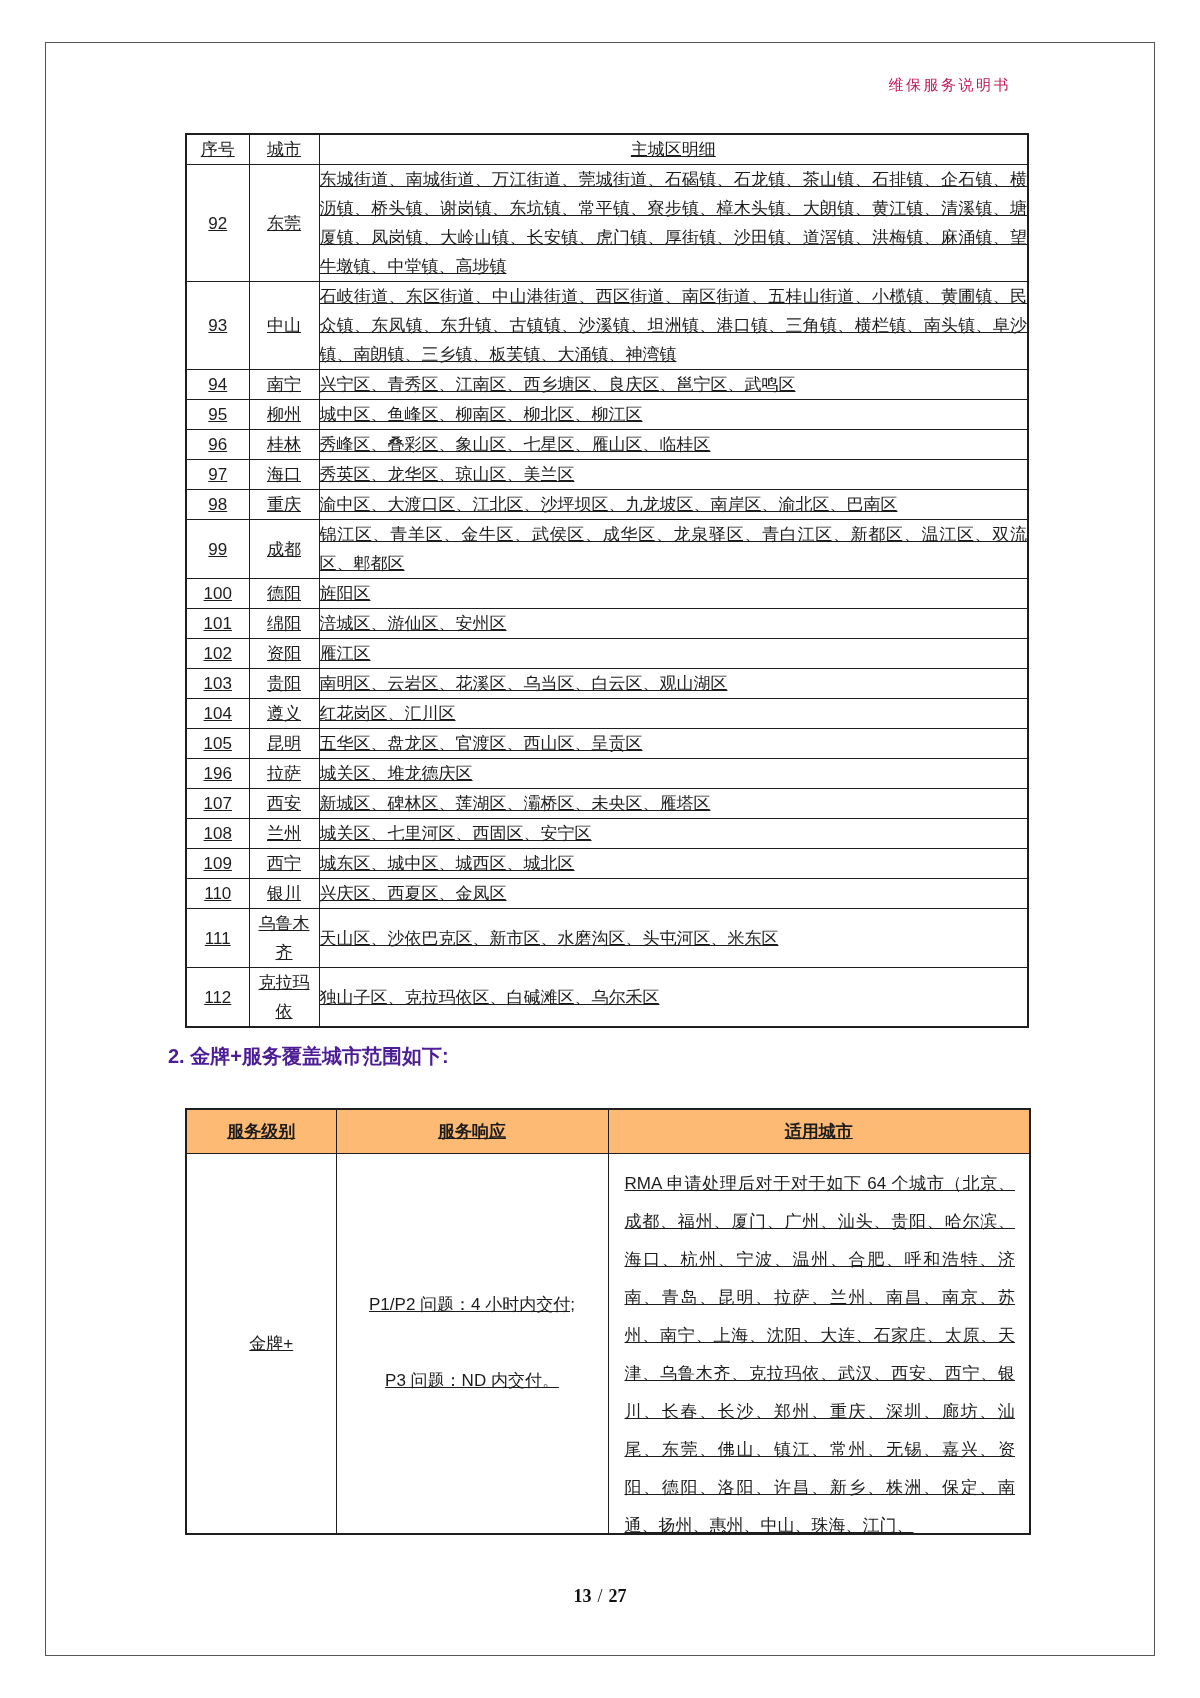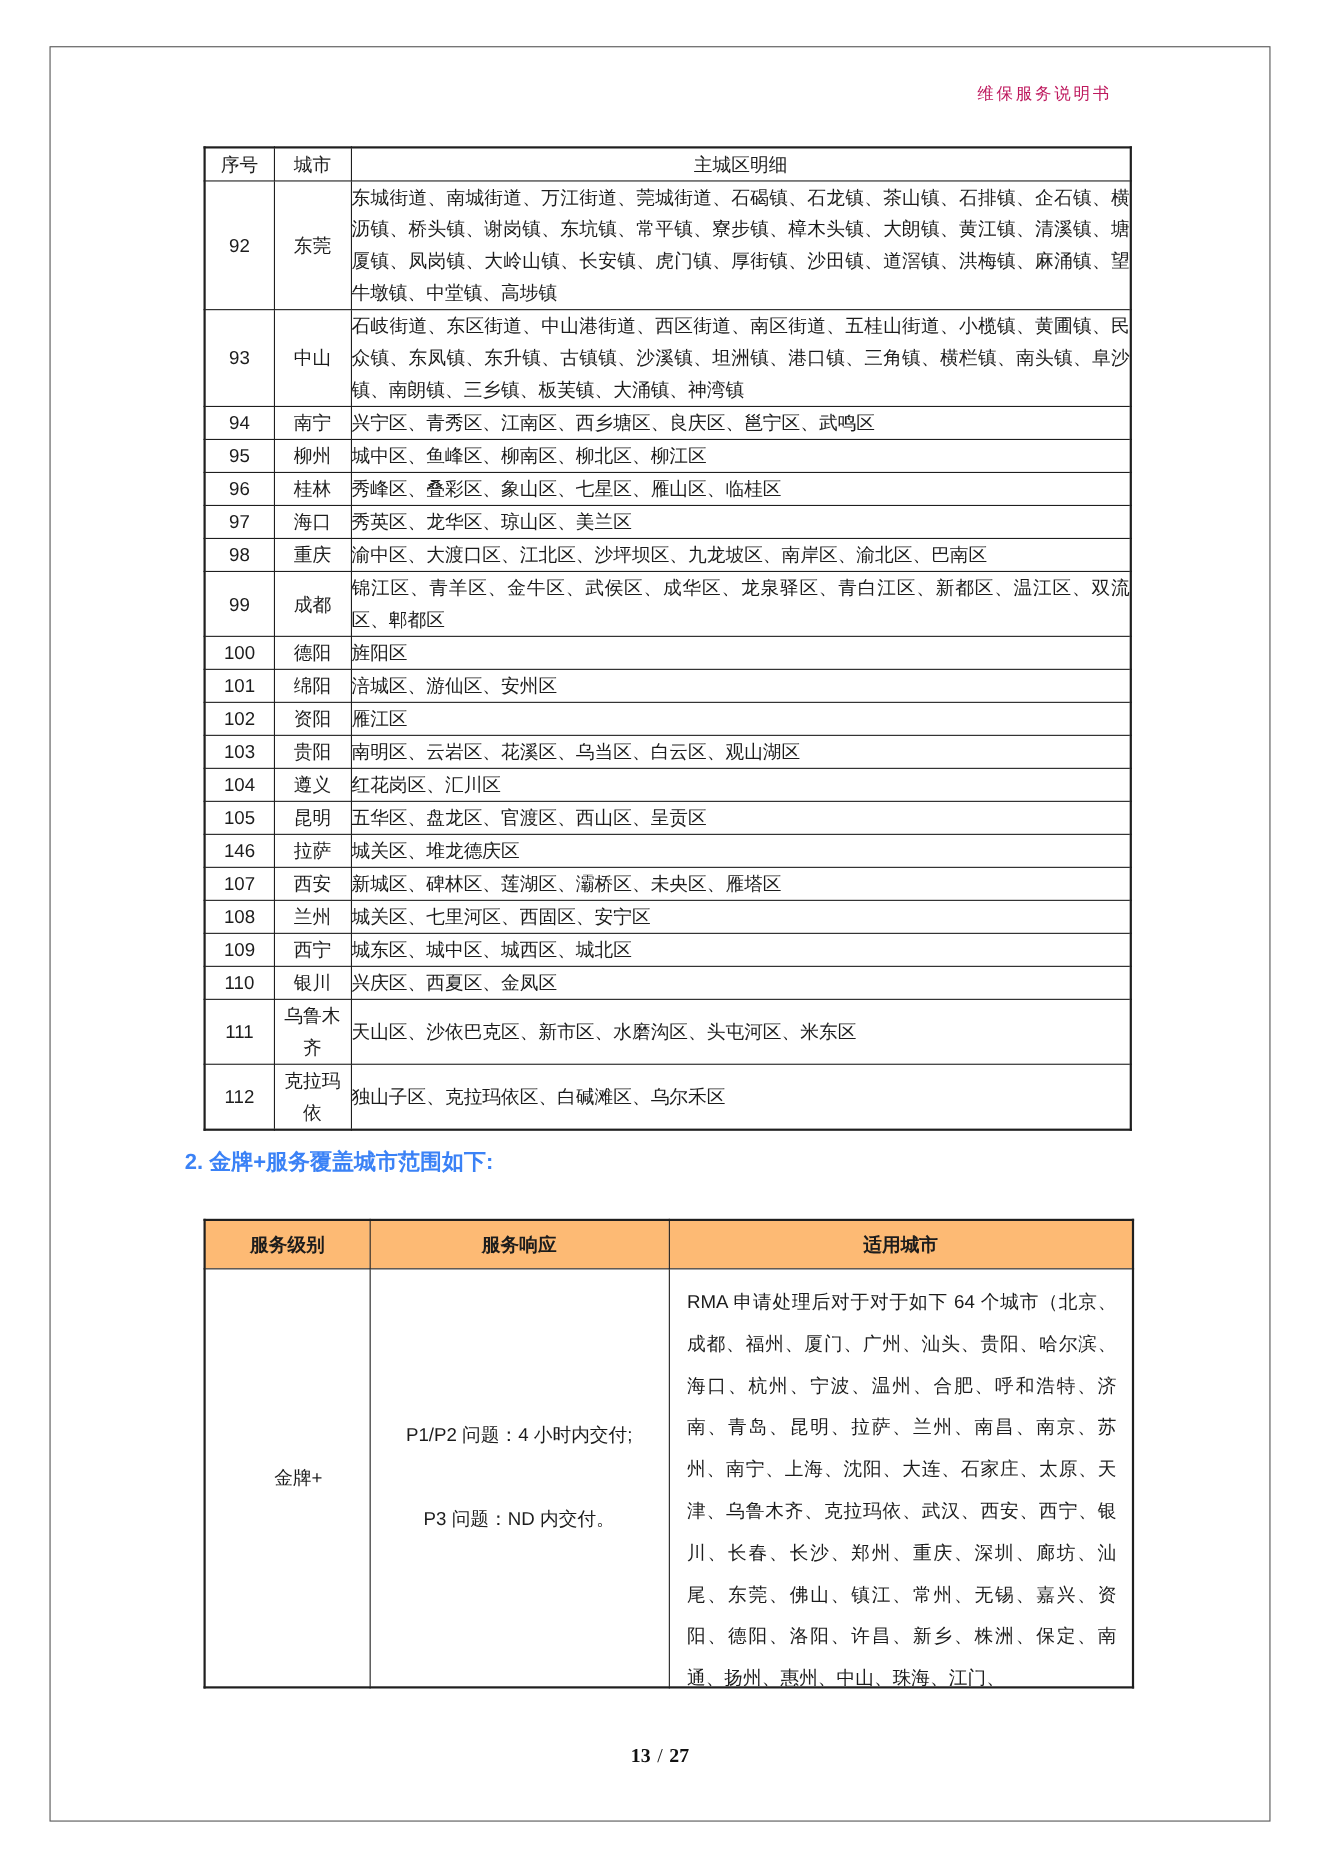--- a/index.html
+++ b/index.html
@@ -10,36 +10,36 @@
   }
   .frame {
     position:absolute; left:45px; top:42px; width:1110px; height:1614px;
     border:1px solid #555; pointer-events:none;
   }
   .doc-header {
     position:absolute; top:76px; left:185px; width:826px;
     text-align:right; font-family:"Liberation Serif", serif;
     font-size:15px; letter-spacing:2.5px; color:#be185d;
   }
-  table { border-collapse:collapse; table-layout:fixed; }
+  table { border-collapse:collapse; table-layout:fixed;text-decoration:underline; }
   .city-table {
     position:absolute; left:185px; top:133px; width:844px;
     border:2px solid #1f1f1f; font-size:17px;
   }
   .city-table th, .city-table td {
     border:1px solid #1f1f1f; line-height:29px; vertical-align:middle;
   }
   .city-table th { font-weight:normal; text-align:center; height:29px; }
   .col-no  { width:63px; }
   .col-city{ width:70px; }
   .c-no, .c-city { text-align:center; padding:0 4px; }
   .c-dist { text-align:justify; padding:0 0; }
   .section-heading {
     position:absolute; left:168px; top:1043px;
-    font-size:20px; font-weight:700; color:#3b82f6;
+    font-size:20px; font-weight:700; color:#4c1d95;
   }
   .service-table {
     position:absolute; left:185px; top:1108px; width:844px;
     border:2px solid #1f1f1f; font-size:17px;
   }
   .service-table th, .service-table td { border:1px solid #1f1f1f; }
   .service-table th {
     height:44px; background:#fdba74; font-weight:700;
     text-align:center; vertical-align:middle;
   }
@@ -155,21 +155,21 @@
     <td class="c-dist">红花岗区、汇川区</td>
   </tr>
 
   <tr>
     <td class="c-no">105</td>
     <td class="c-city">昆明</td>
     <td class="c-dist">五华区、盘龙区、官渡区、西山区、呈贡区</td>
   </tr>
 
   <tr>
-    <td class="c-no">146</td>
+    <td class="c-no">196</td>
     <td class="c-city">拉萨</td>
     <td class="c-dist">城关区、堆龙德庆区</td>
   </tr>
 
   <tr>
     <td class="c-no">107</td>
     <td class="c-city">西安</td>
     <td class="c-dist">新城区、碑林区、莲湖区、灞桥区、未央区、雁塔区</td>
   </tr>
 

